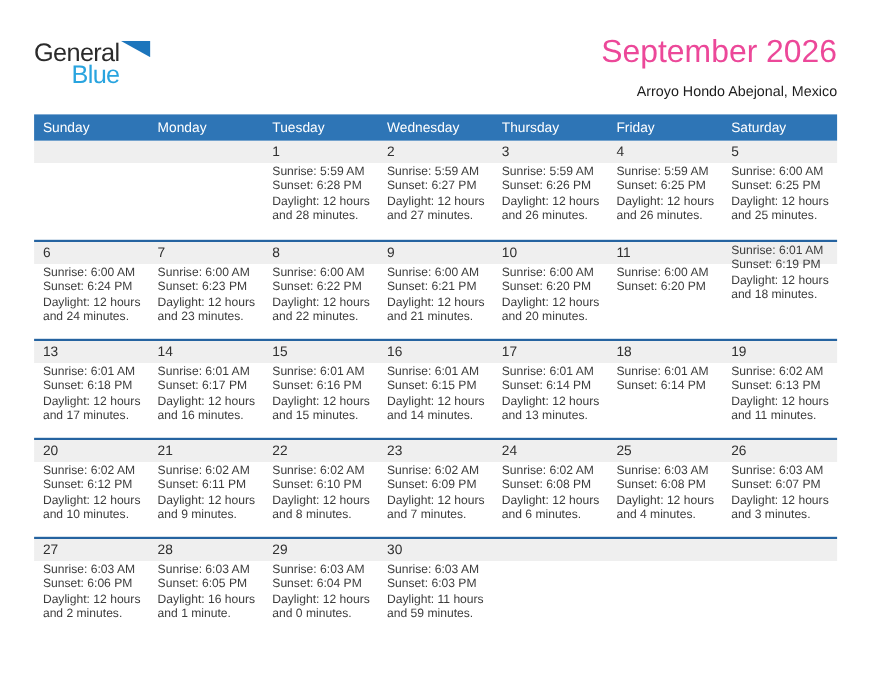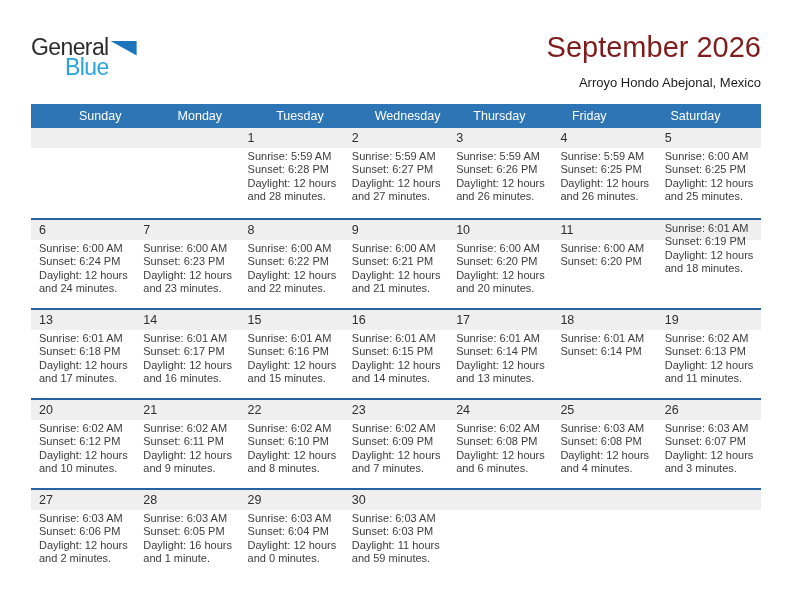--- a/index.html
+++ b/index.html
@@ -7,38 +7,38 @@
   body {
     width: 792px; height: 612px;
     background: #ffffff;
     font-family: "Liberation Sans", sans-serif;
     position: relative;
     overflow: hidden;
   }
 
   
   .logo { position: absolute; left: 31px; top: 36px; }
-  .logo-line1 { display: flex; align-items: center; }
+  .logo-line1 { display: flex; align-items: flex-start; }
   .logo-general { font-size: 23px; color: #2b2b2b; letter-spacing: -0.6px; line-height: 1; }
   .logo-triangle {
     display: inline-block; width: 27px; height: 15px;
     background: #1c75bc;
     clip-path: polygon(0 0, 100% 0, 100% 100%);
     margin-left: 1px; margin-top: 1px;
   }
   .logo-blue { font-size: 23px; color: #29a4df; letter-spacing: -0.6px; line-height: 1; margin-left: 34px; margin-top: -3px; }
 
   
   .title-block { position: absolute; right: 31px; top: 32px; text-align: right; }
-  .title { font-size: 29px; color: #7f1d1d; line-height: 1.1; }
+  .title { font-size: 29px; color: #ec4899; line-height: 1.1; }
   .location { font-size: 13px; color: #1c1c1c; margin-top: 11px; }
 
   
   .calendar { position: absolute; left: 31px; top: 104px; width: 730px; }
-  .weekday-header { display: flex; background: #2e75b6; height: 24px; align-items: center; padding-left: 40px; }
+  .weekday-header { display: flex; background: #2e75b6; height: 24px; align-items: center; }
   .weekday { flex: 1; color: #ffffff; font-size: 12.5px; padding-left: 8px; }
 
   .week-row {
     display: flex; height: 90px;
     background: linear-gradient(to bottom, #efefef 0, #efefef 20px, #ffffff 20px);
   }
   .week-row + .week-row { border-top: 2px solid #2563a0; }
 
   .cell { flex: 1; overflow: hidden; }
   .day-number {

